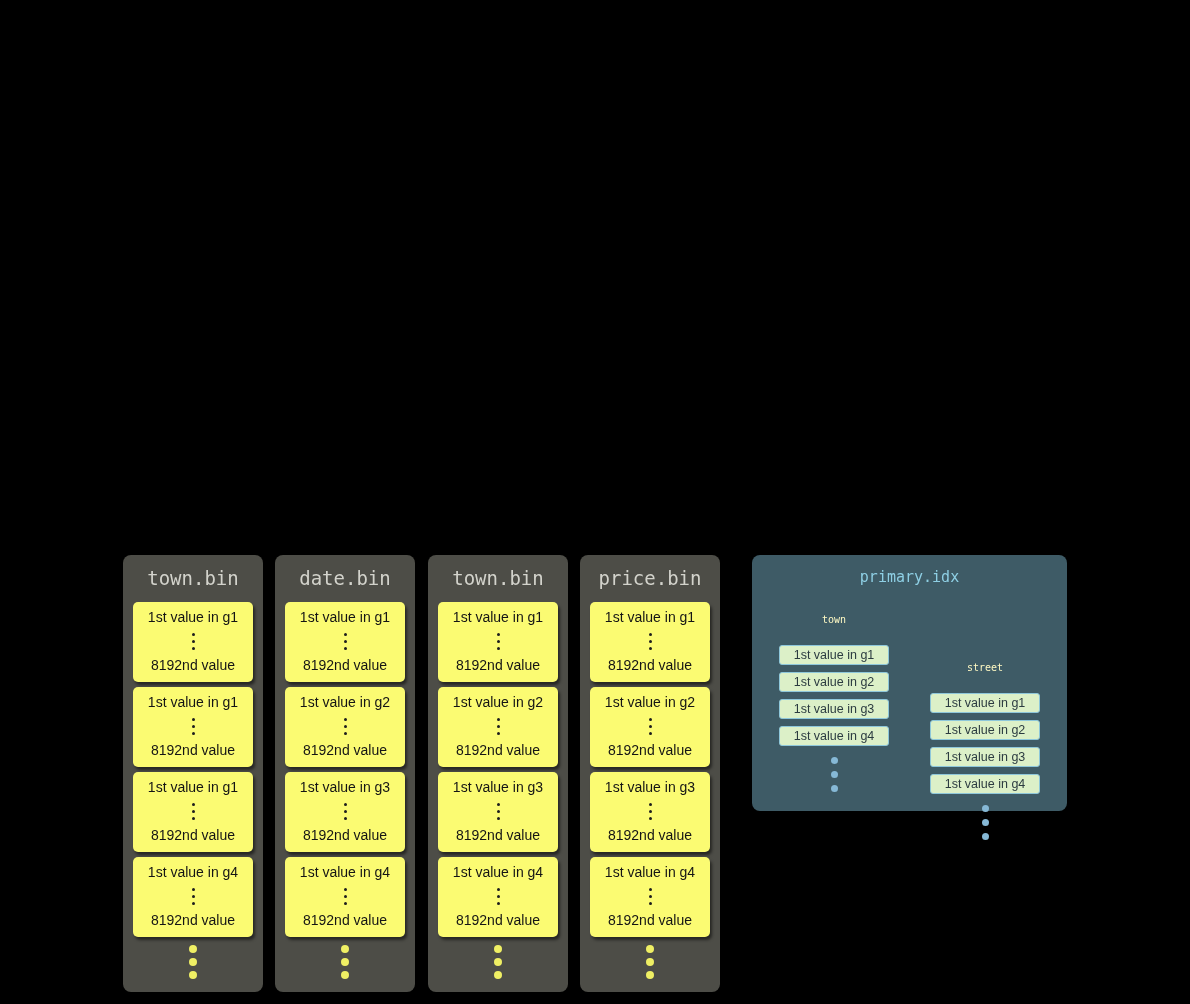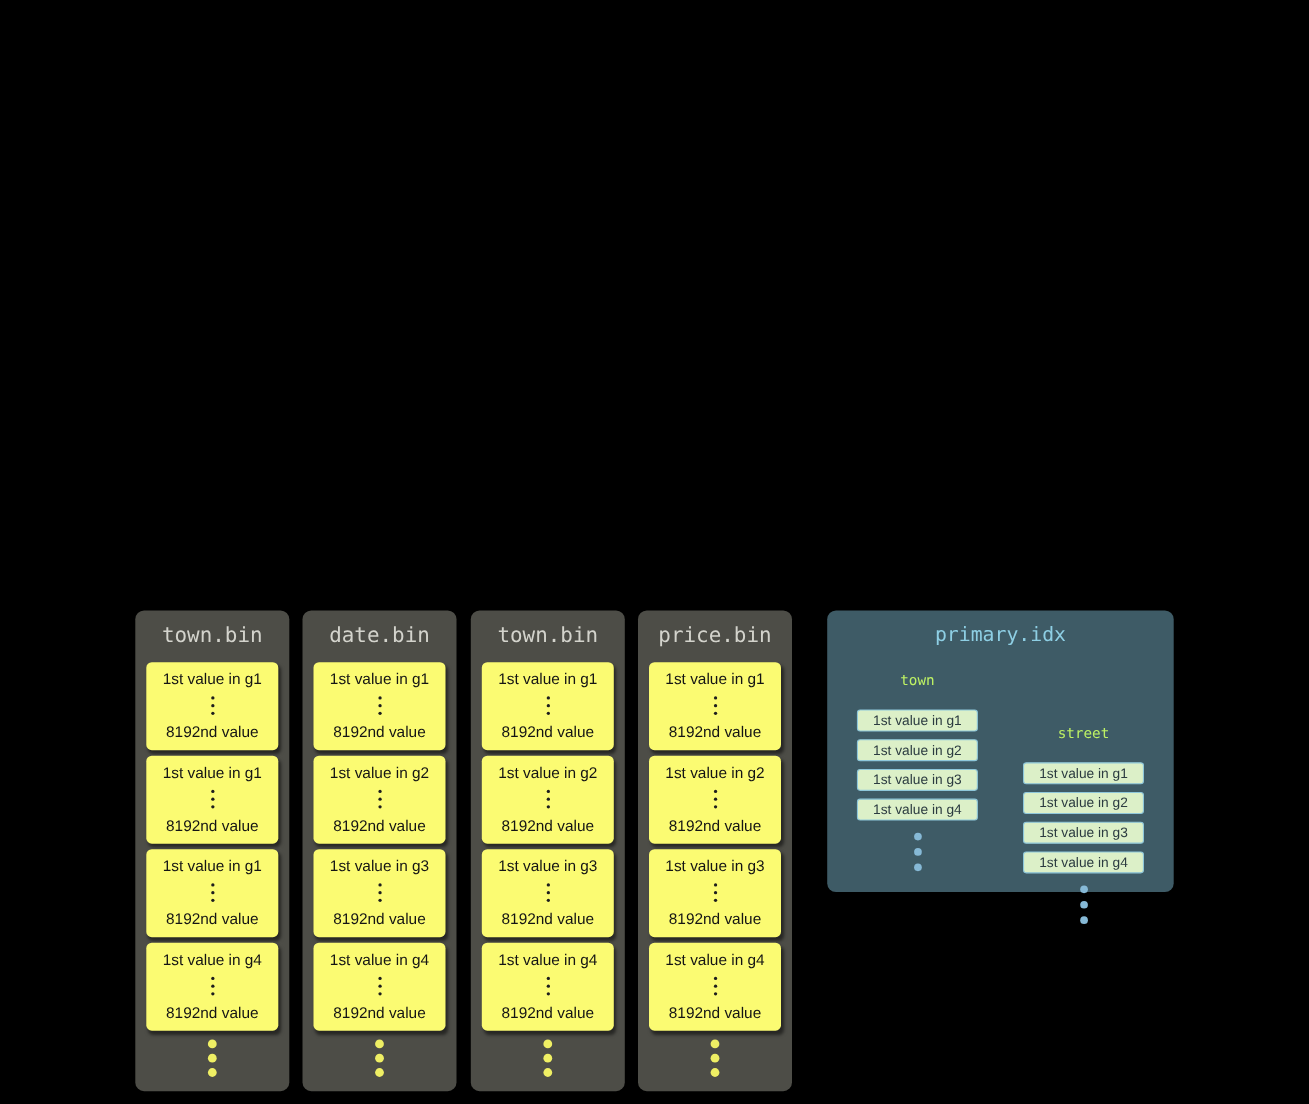--- a/index.html
+++ b/index.html
@@ -92,39 +92,39 @@
     width: 315px;
     height: 256px;
     background: #3e5b66;
     border-radius: 8px;
     box-shadow: 0 2px 8px rgba(0,0,0,0.6);
   }
   .idx-title {
     padding-top: 14px;
     text-align: center;
     font-family: "DejaVu Sans Mono", monospace;
-    font-size: 18px;
+    font-size: 15px;
     line-height: 17px;
     color: #8ecfe4;
   }
   .idx-col {
     position: absolute;
     top: 56px;
     width: 110px;
     display: flex;
     flex-direction: column;
     align-items: center;
   }
   .idx-col.left  { left: 27px; }
   .idx-col.right { left: 178px; margin-top: 48px; }
   .idx-header {
     font-family: "DejaVu Sans Mono", monospace;
-    font-size: 13px;
+    font-size: 10px;
     line-height: 17px;
-    color: #bef264;
+    color: #fef9c3;
   }
   .idx-pills {
     margin-top: 17px;
     display: flex;
     flex-direction: column;
     gap: 7px;
     width: 100%;
   }
   .idx-pill {
     box-sizing: border-box;

